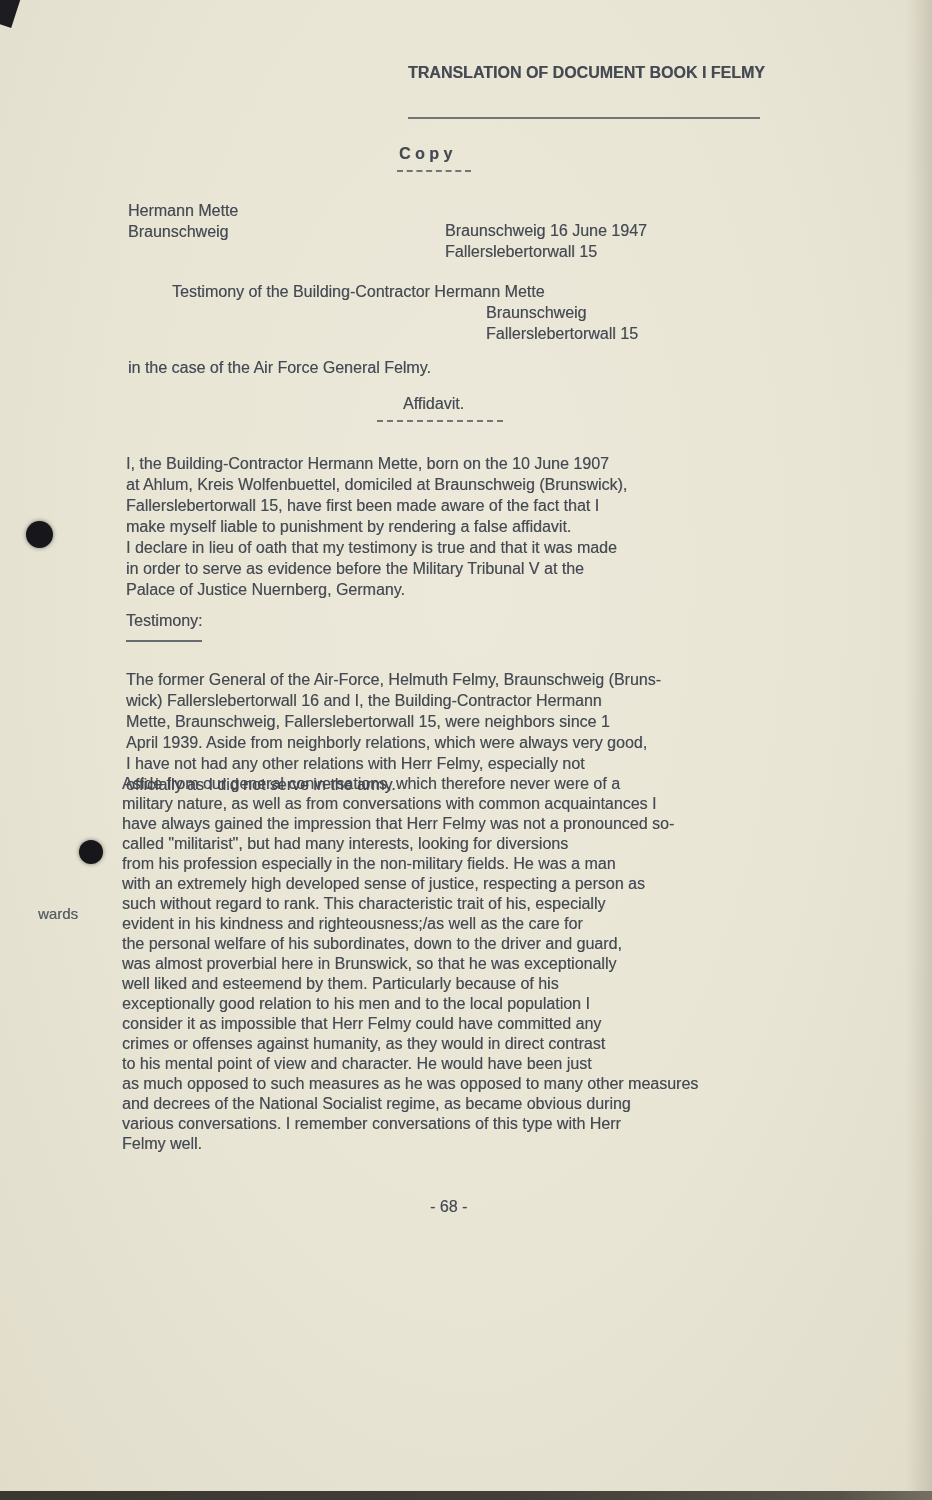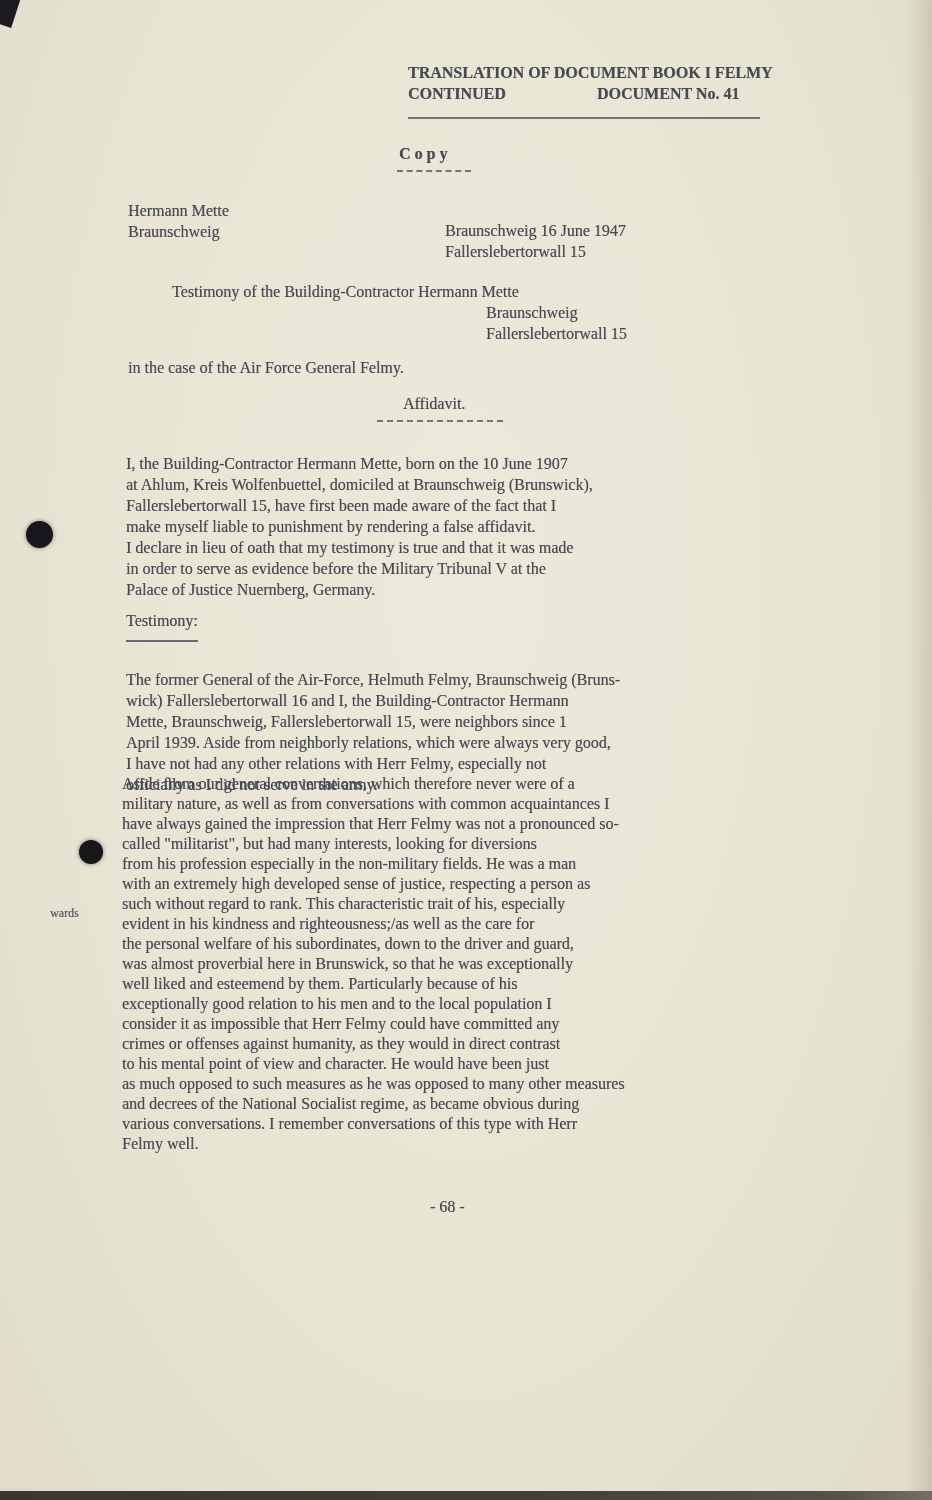--- a/index.html
+++ b/index.html
@@ -5,21 +5,21 @@
   * { margin: 0; padding: 0; box-sizing: border-box; }
   html, body { width: 932px; height: 1500px; }
   body { background: #8a8578; }
 
   .paper {
     position: relative;
     width: 932px;
     height: 1500px;
     overflow: hidden;
     background: radial-gradient(ellipse at 50% 38%, #ece9da 0%, #e8e5d5 55%, #e1dcca 100%);
-    font-family: Liberation Serif, serif;
+    font-family: Liberation Sans, sans-serif;
     font-size: 16px;
     line-height: 21px;
     color: #454a52;
     text-shadow: 0.4px 0.4px 0.6px rgba(62, 67, 75, 0.45);
   }
 
   .abs { position: absolute; }
   .para { position: absolute; white-space: pre; }
   .bold { font-weight: bold; }
 
@@ -79,24 +79,20 @@
 <div class="paper">
 
   <div class="corner-mark"></div>
   <div class="hole" style="left:26px; top:521px; width:27px; height:27px;"></div>
   <div class="hole" style="left:79px; top:840px; width:24px; height:24px;"></div>
   <div class="bottom-edge"></div>
   <div class="right-shade"></div>
 
   <div class="abs bold" style="left:408px; top:62px;">
     <div>TRANSLATION OF DOCUMENT BOOK I FELMY</div>
-    <div style="position:relative; height:21px;">
-      <span>CONTINUED</span>
-      <span style="position:absolute; left:189px;">DOCUMENT No. 41</span>
-    </div>
   </div>
   <div class="rule" style="left:408px; top:117px; width:352px;"></div>
 
   <div class="abs bold" style="left:399px; top:143px;">C o p y</div>
   <div class="rule dashed" style="left:397px; top:170px; width:74px;"></div>
 
   <div class="abs" style="left:128px; top:200px;">
     <div>Hermann Mette</div>
     <div>Braunschweig</div>
   </div>
@@ -147,17 +143,17 @@
 well liked and esteemend by them. Particularly because of his
 exceptionally good relation to his men and to the local population I
 consider it as impossible that Herr Felmy could have committed any
 crimes or offenses against humanity, as they would in direct contrast
 to his mental point of view and character. He would have been just
 as much opposed to such measures as he was opposed to many other measures
 and decrees of the National Socialist regime, as became obvious during
 various conversations. I remember conversations of this type with Herr
 Felmy well.</div>
 
-  <div class="abs" style="left:50px; top:903px; font-size:12px; color:#565b62;">wards</div>
+  <div class="abs" style="left:38px; top:903px; font-size:15px; color:#565b62;">wards</div>
 
   <div class="abs" style="left:430px; top:1172px;margin-top:24px;">- 68 -</div>
 
 </div>
 
 </body></html>

